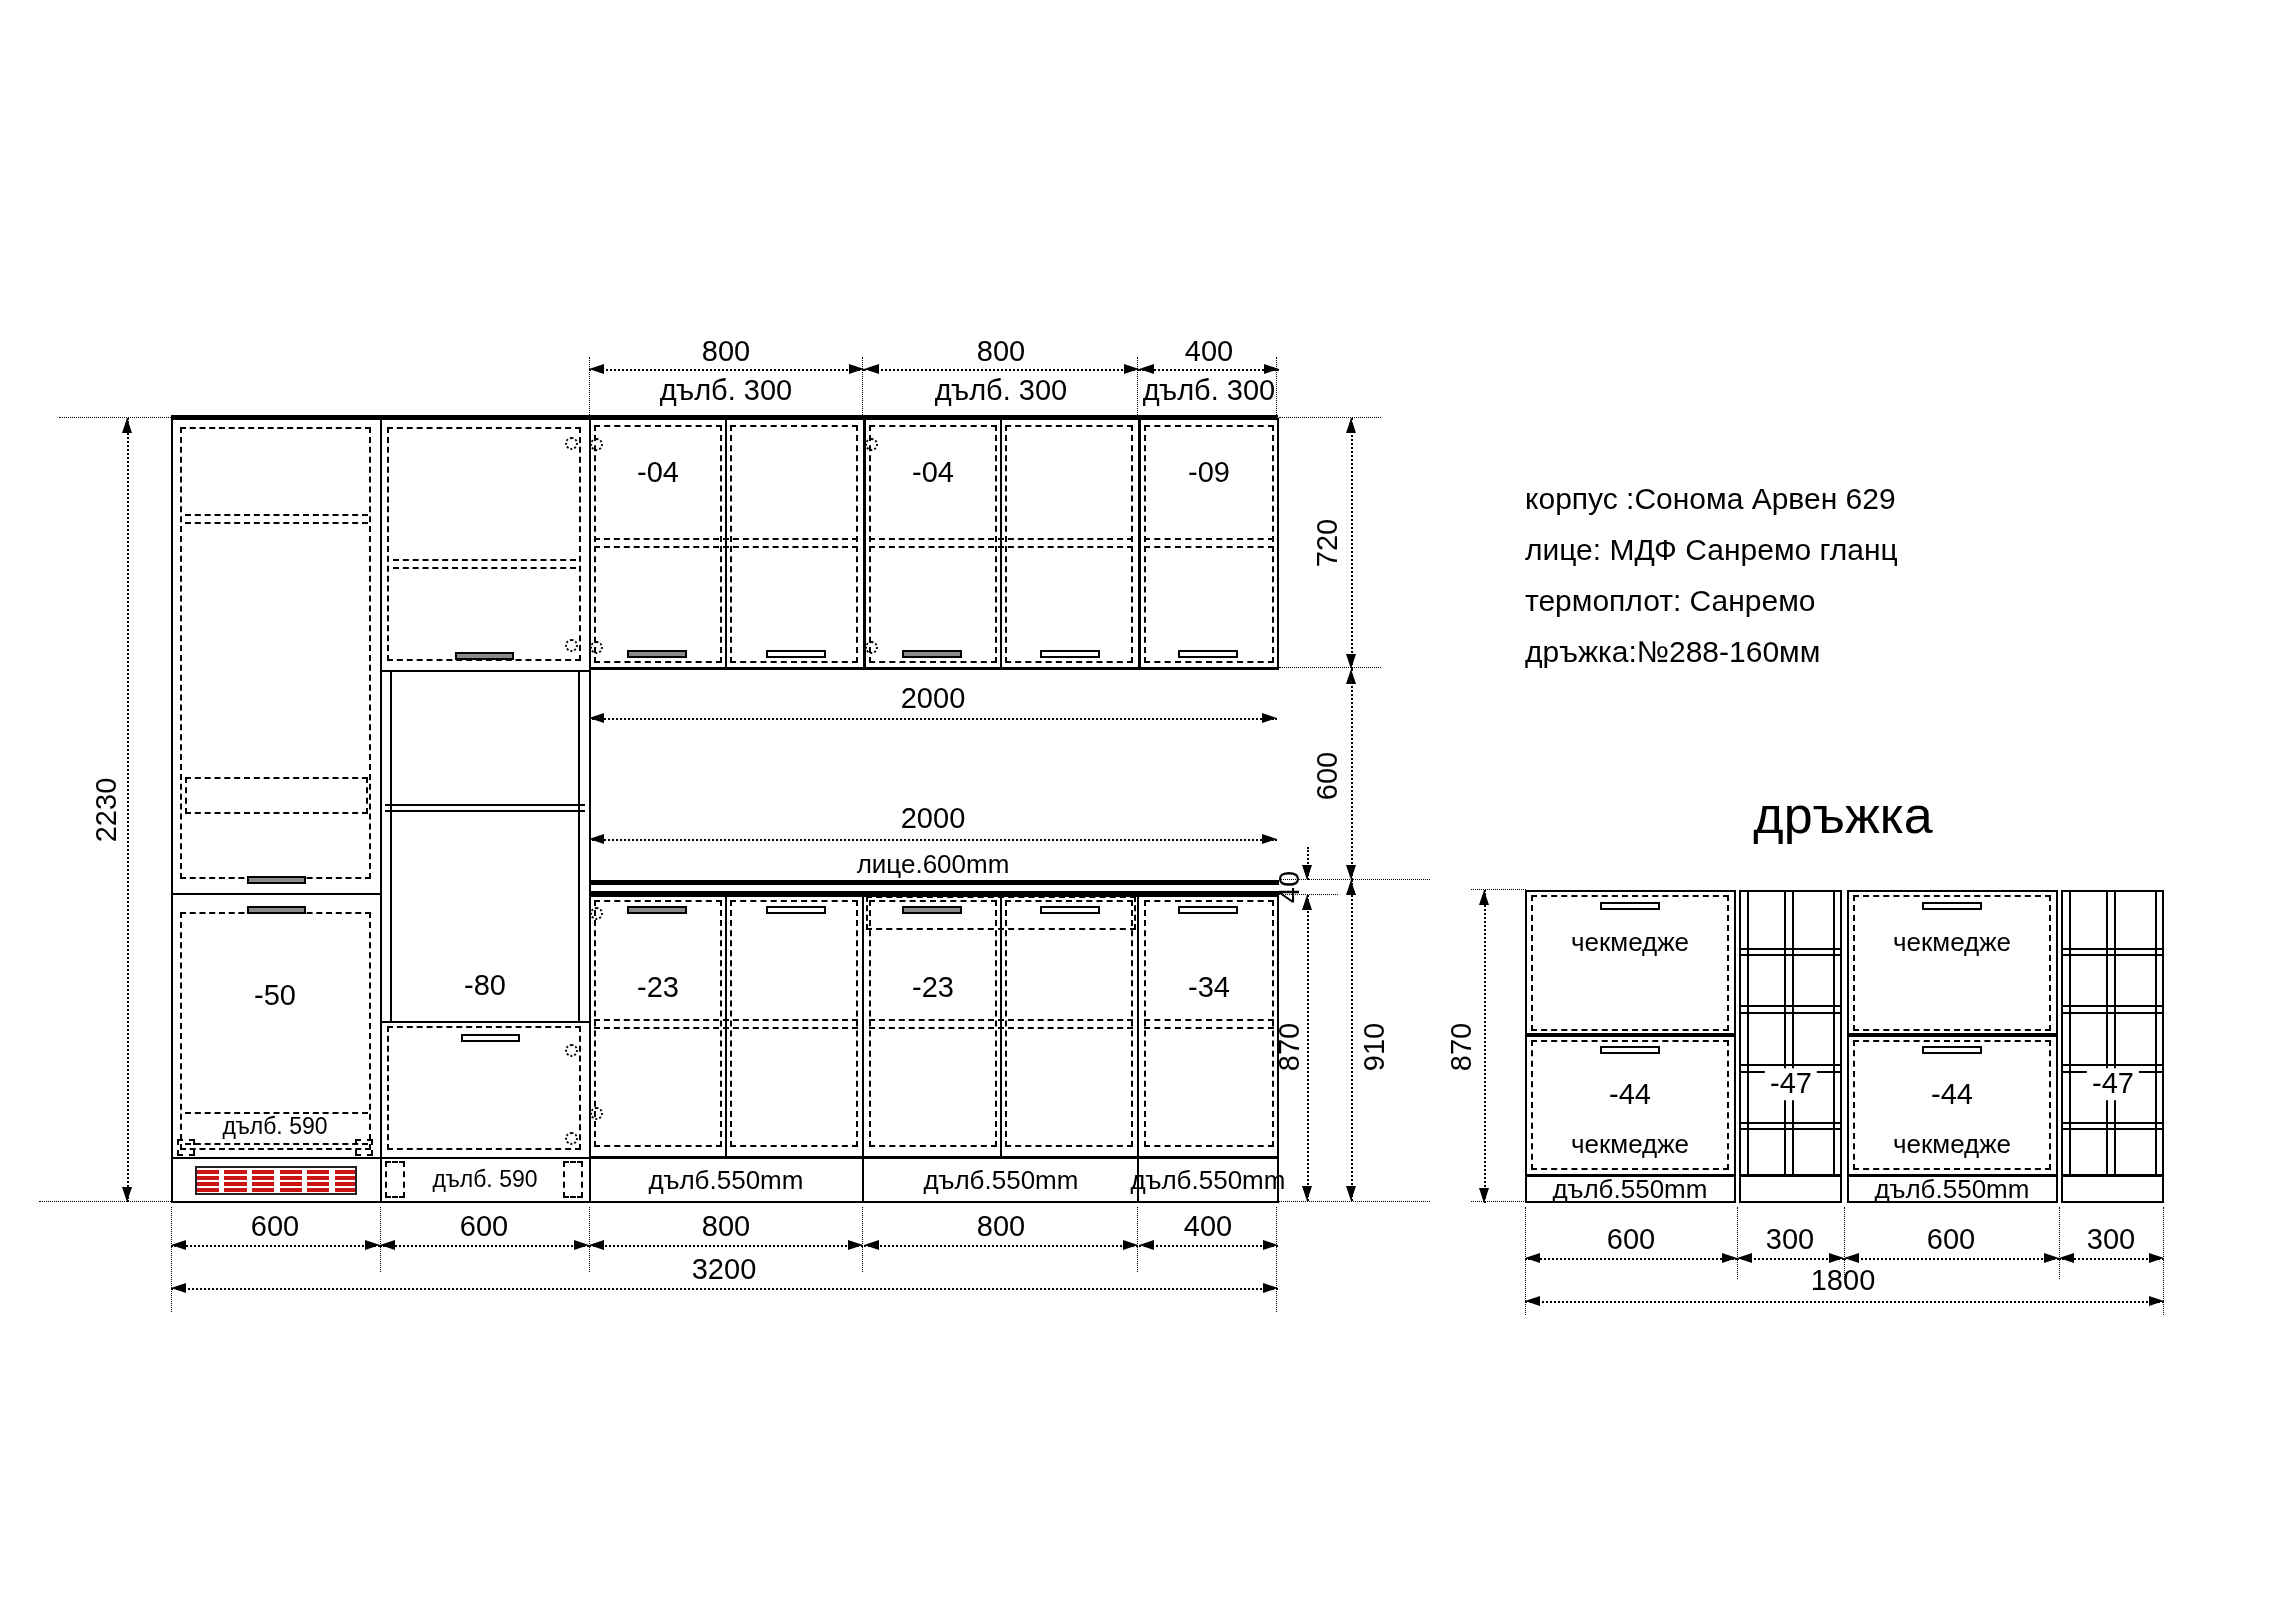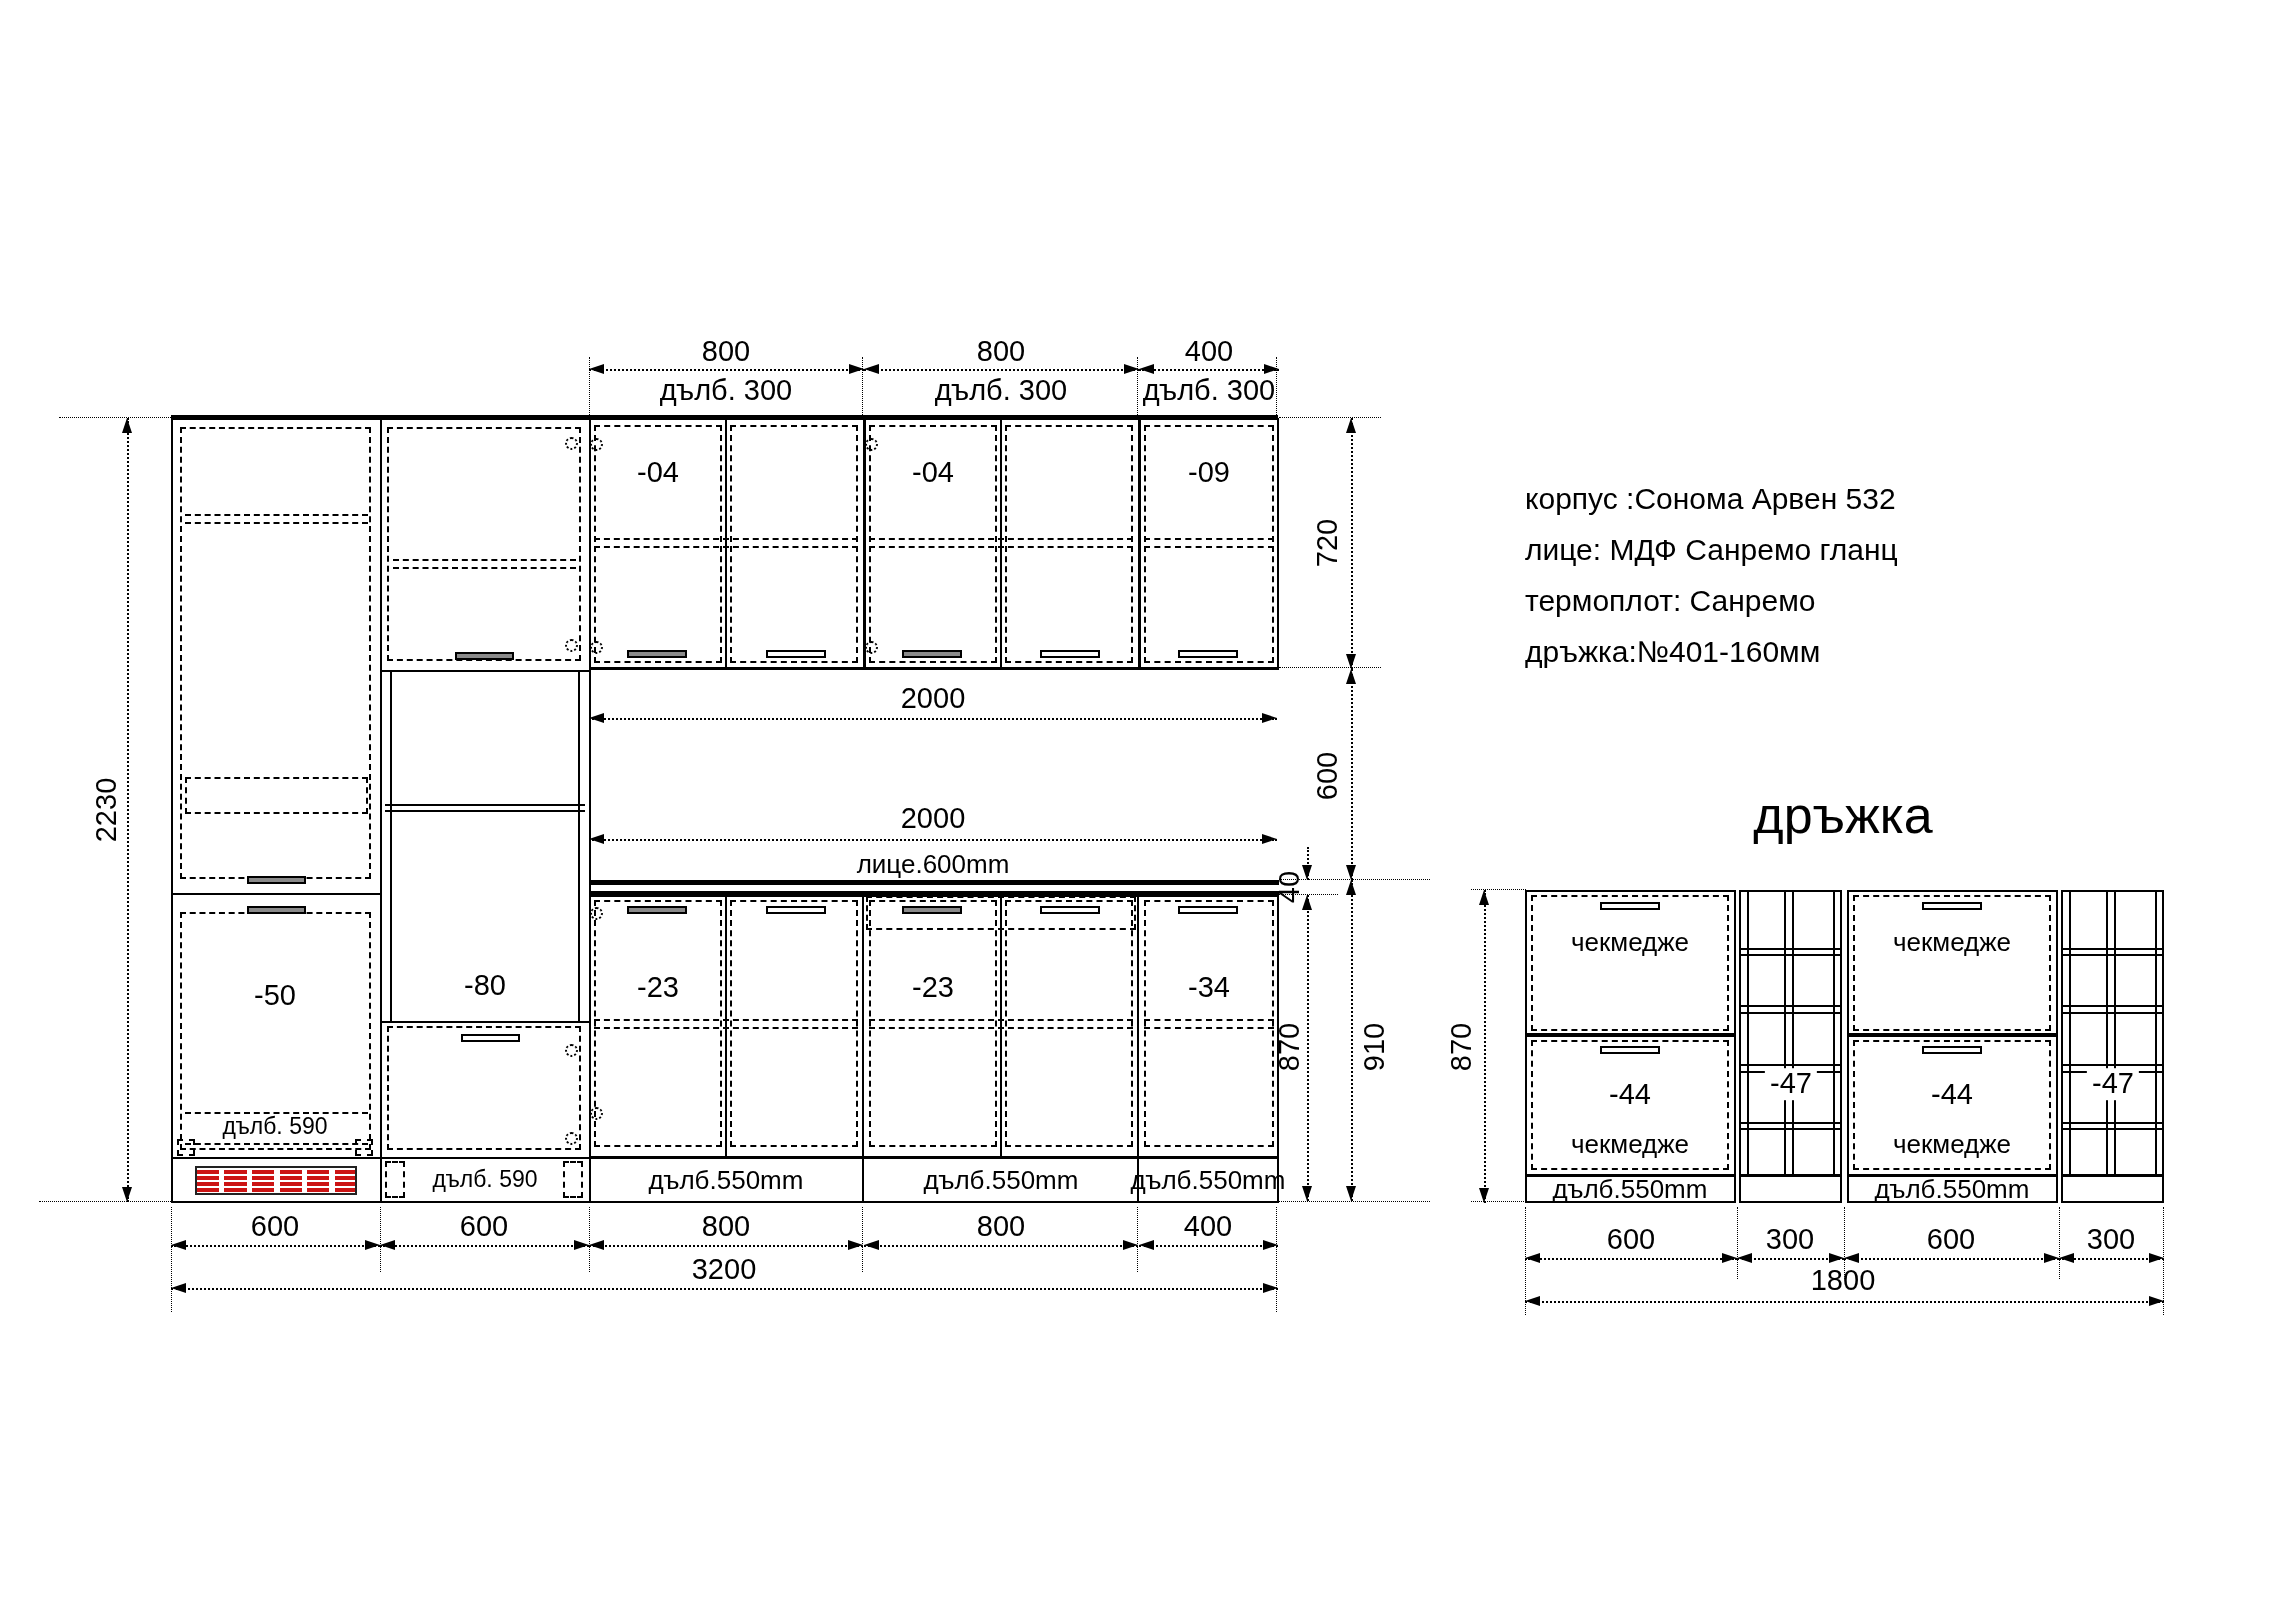--- a/index.html
+++ b/index.html
@@ -209,24 +209,24 @@
   <div class="dimh" style="left:864px;top:1245px;width:274px;"></div>
   <div class="dimh" style="left:1139px;top:1245px;width:139px;"></div>
   <div class="lbl" style="left:275px;top:1226px;">600</div>
   <div class="lbl" style="left:484px;top:1226px;">600</div>
   <div class="lbl" style="left:726px;top:1226px;">800</div>
   <div class="lbl" style="left:1001px;top:1226px;">800</div>
   <div class="lbl" style="left:1208px;top:1226px;">400</div>
   <div class="lbl" style="left:724px;top:1269px;">3200</div>
   <div class="dimh" style="left:171px;top:1288px;width:1107px;"></div>
 
-  <div class="info" style="left:1525px;top:499px;">корпус :Сонома Арвен 532</div>
+  <div class="info" style="left:1525px;top:499px;">корпус :Сонома Арвен 629</div>
   <div class="info" style="left:1525px;top:550px;">лице: МДФ Санремо гланц</div>
   <div class="info" style="left:1525px;top:601px;">термоплот: Санремо</div>
-  <div class="info" style="left:1525px;top:652px;">дръжка:№401-160мм</div>
+  <div class="info" style="left:1525px;top:652px;">дръжка:№288-160мм</div>
 
   <div class="title" style="left:1843px;top:815px;">дръжка</div>
 
   <div class="exth" style="left:1471px;top:889px;width:55px;"></div>
   <div class="exth" style="left:1471px;top:1201px;width:55px;"></div>
   <div class="dimv" style="left:1484px;top:890px;height:313px;"></div>
   <div class="lbl rot" style="left:1461px;top:1047px;">870</div>
 
   <div class="box" style="left:1525px;top:890px;width:211px;height:286px;"></div>
   <div class="dbox" style="left:1531px;top:895px;width:198px;height:136px;"></div>

